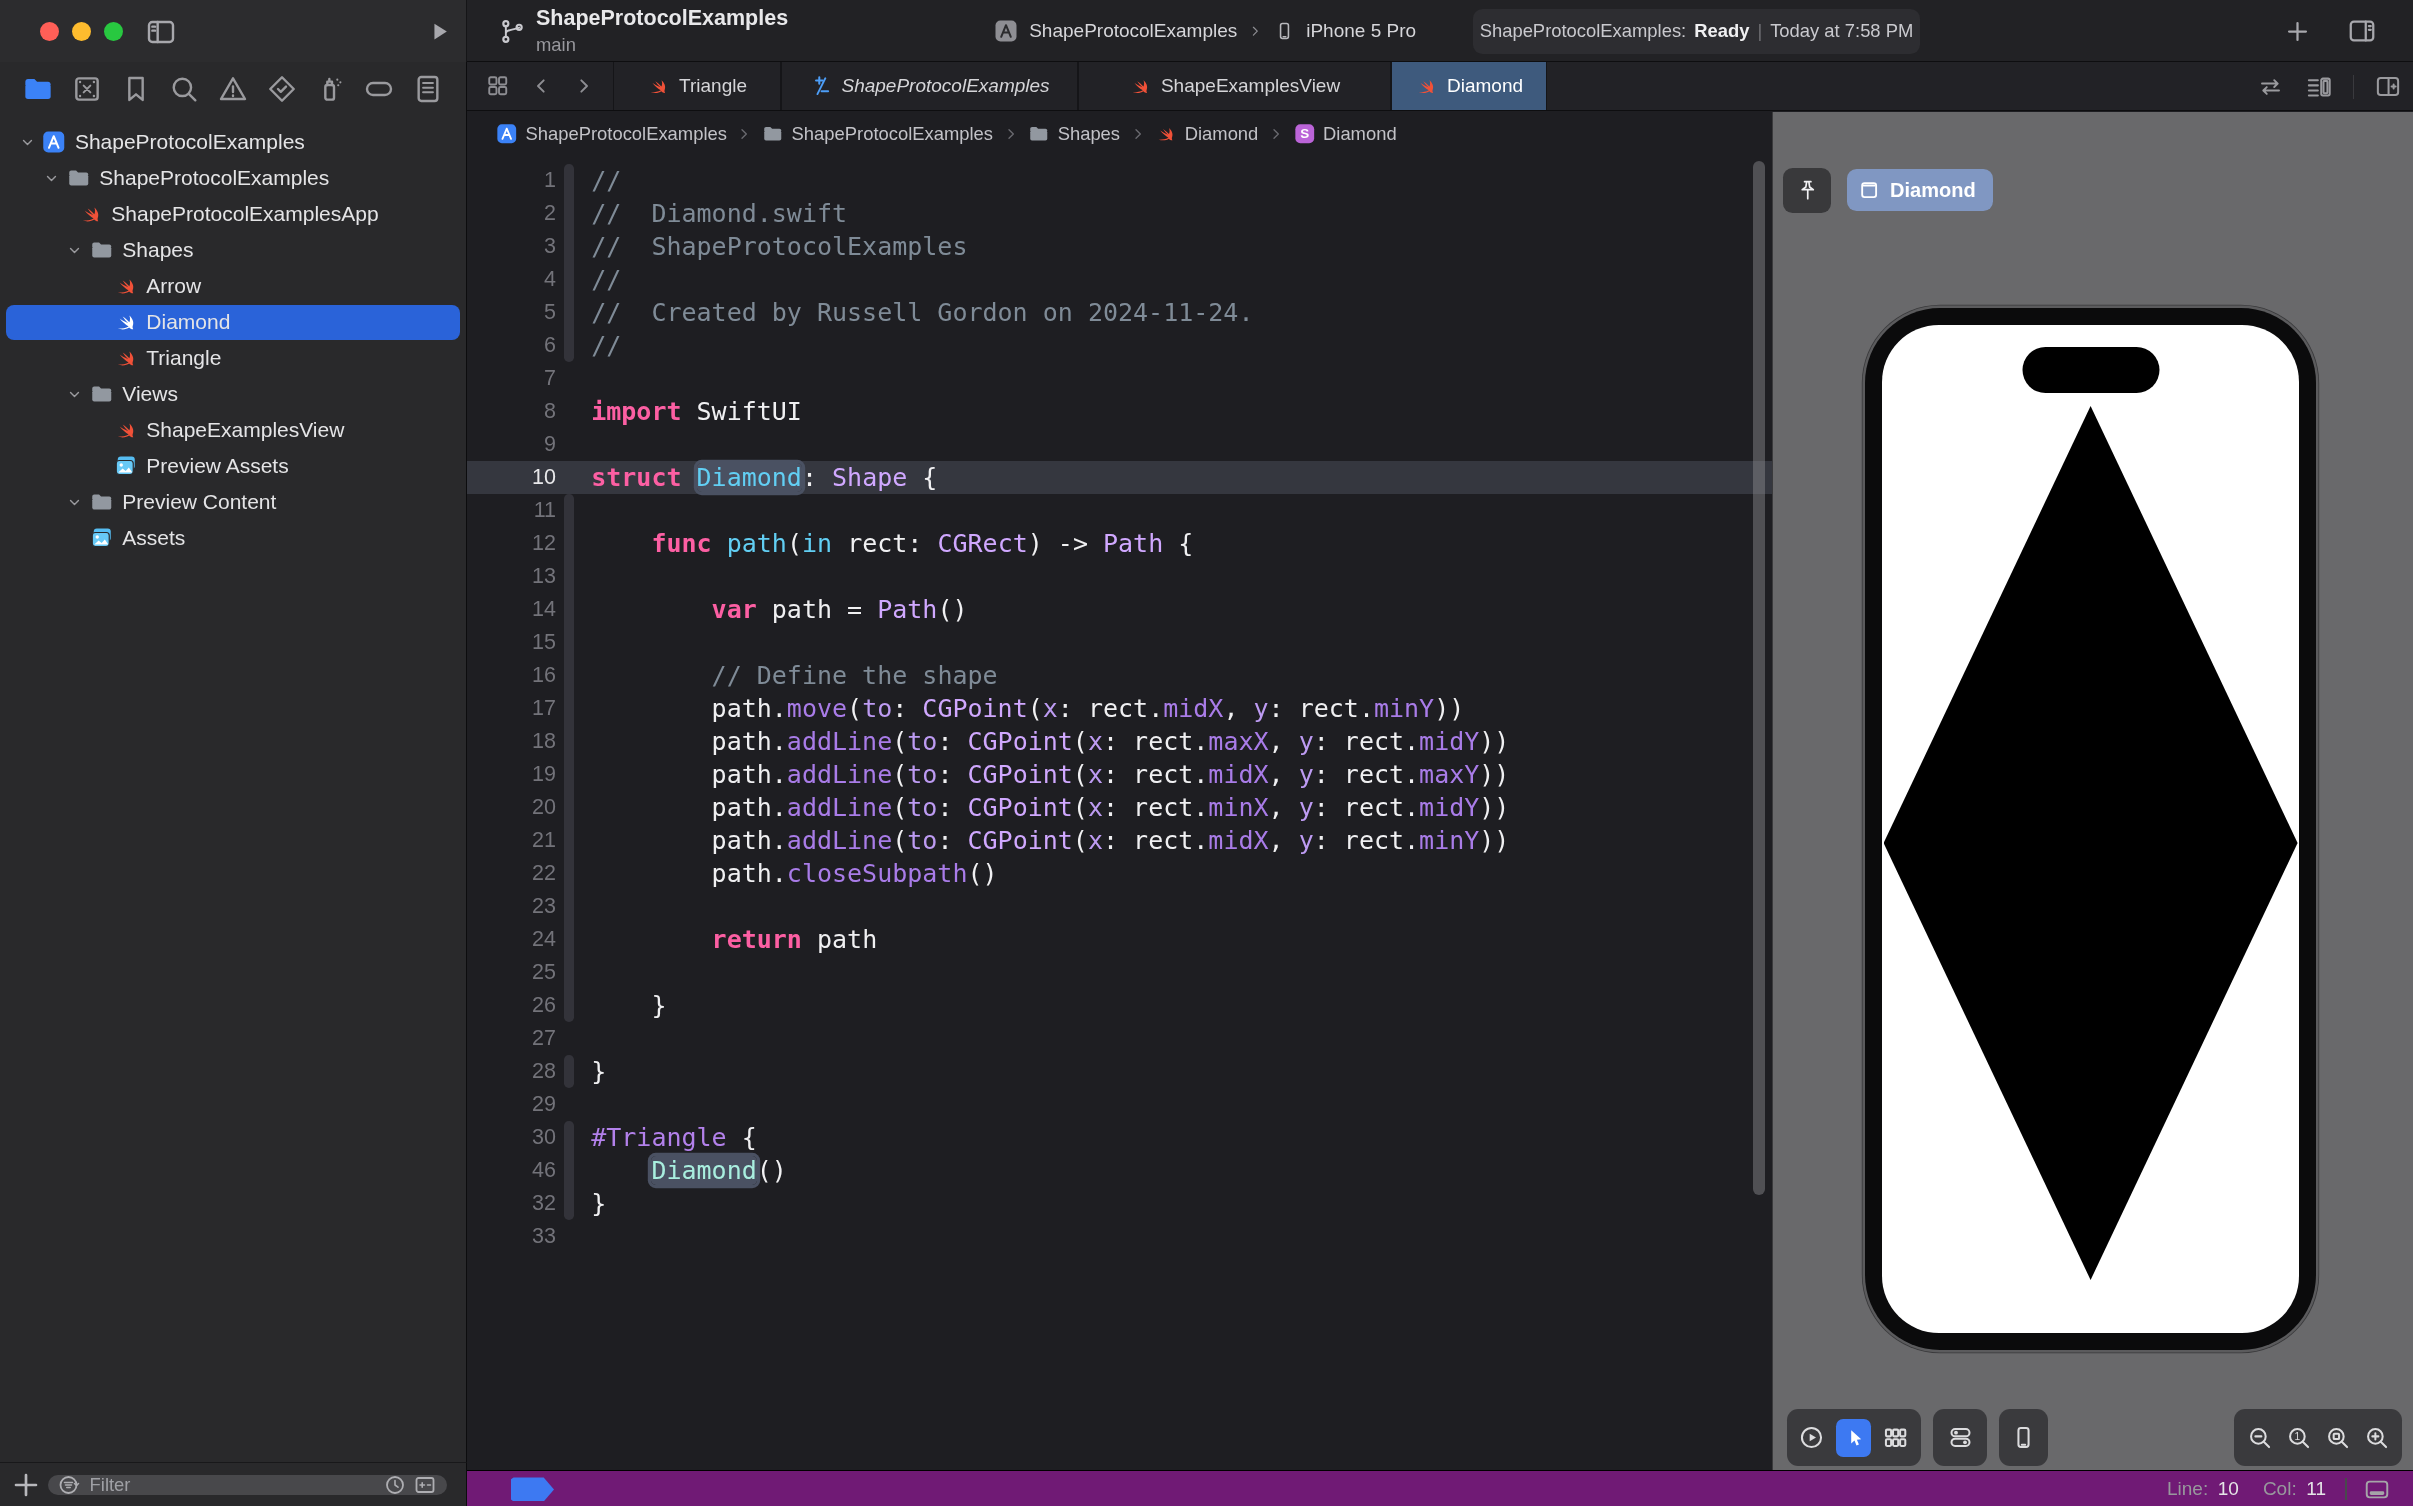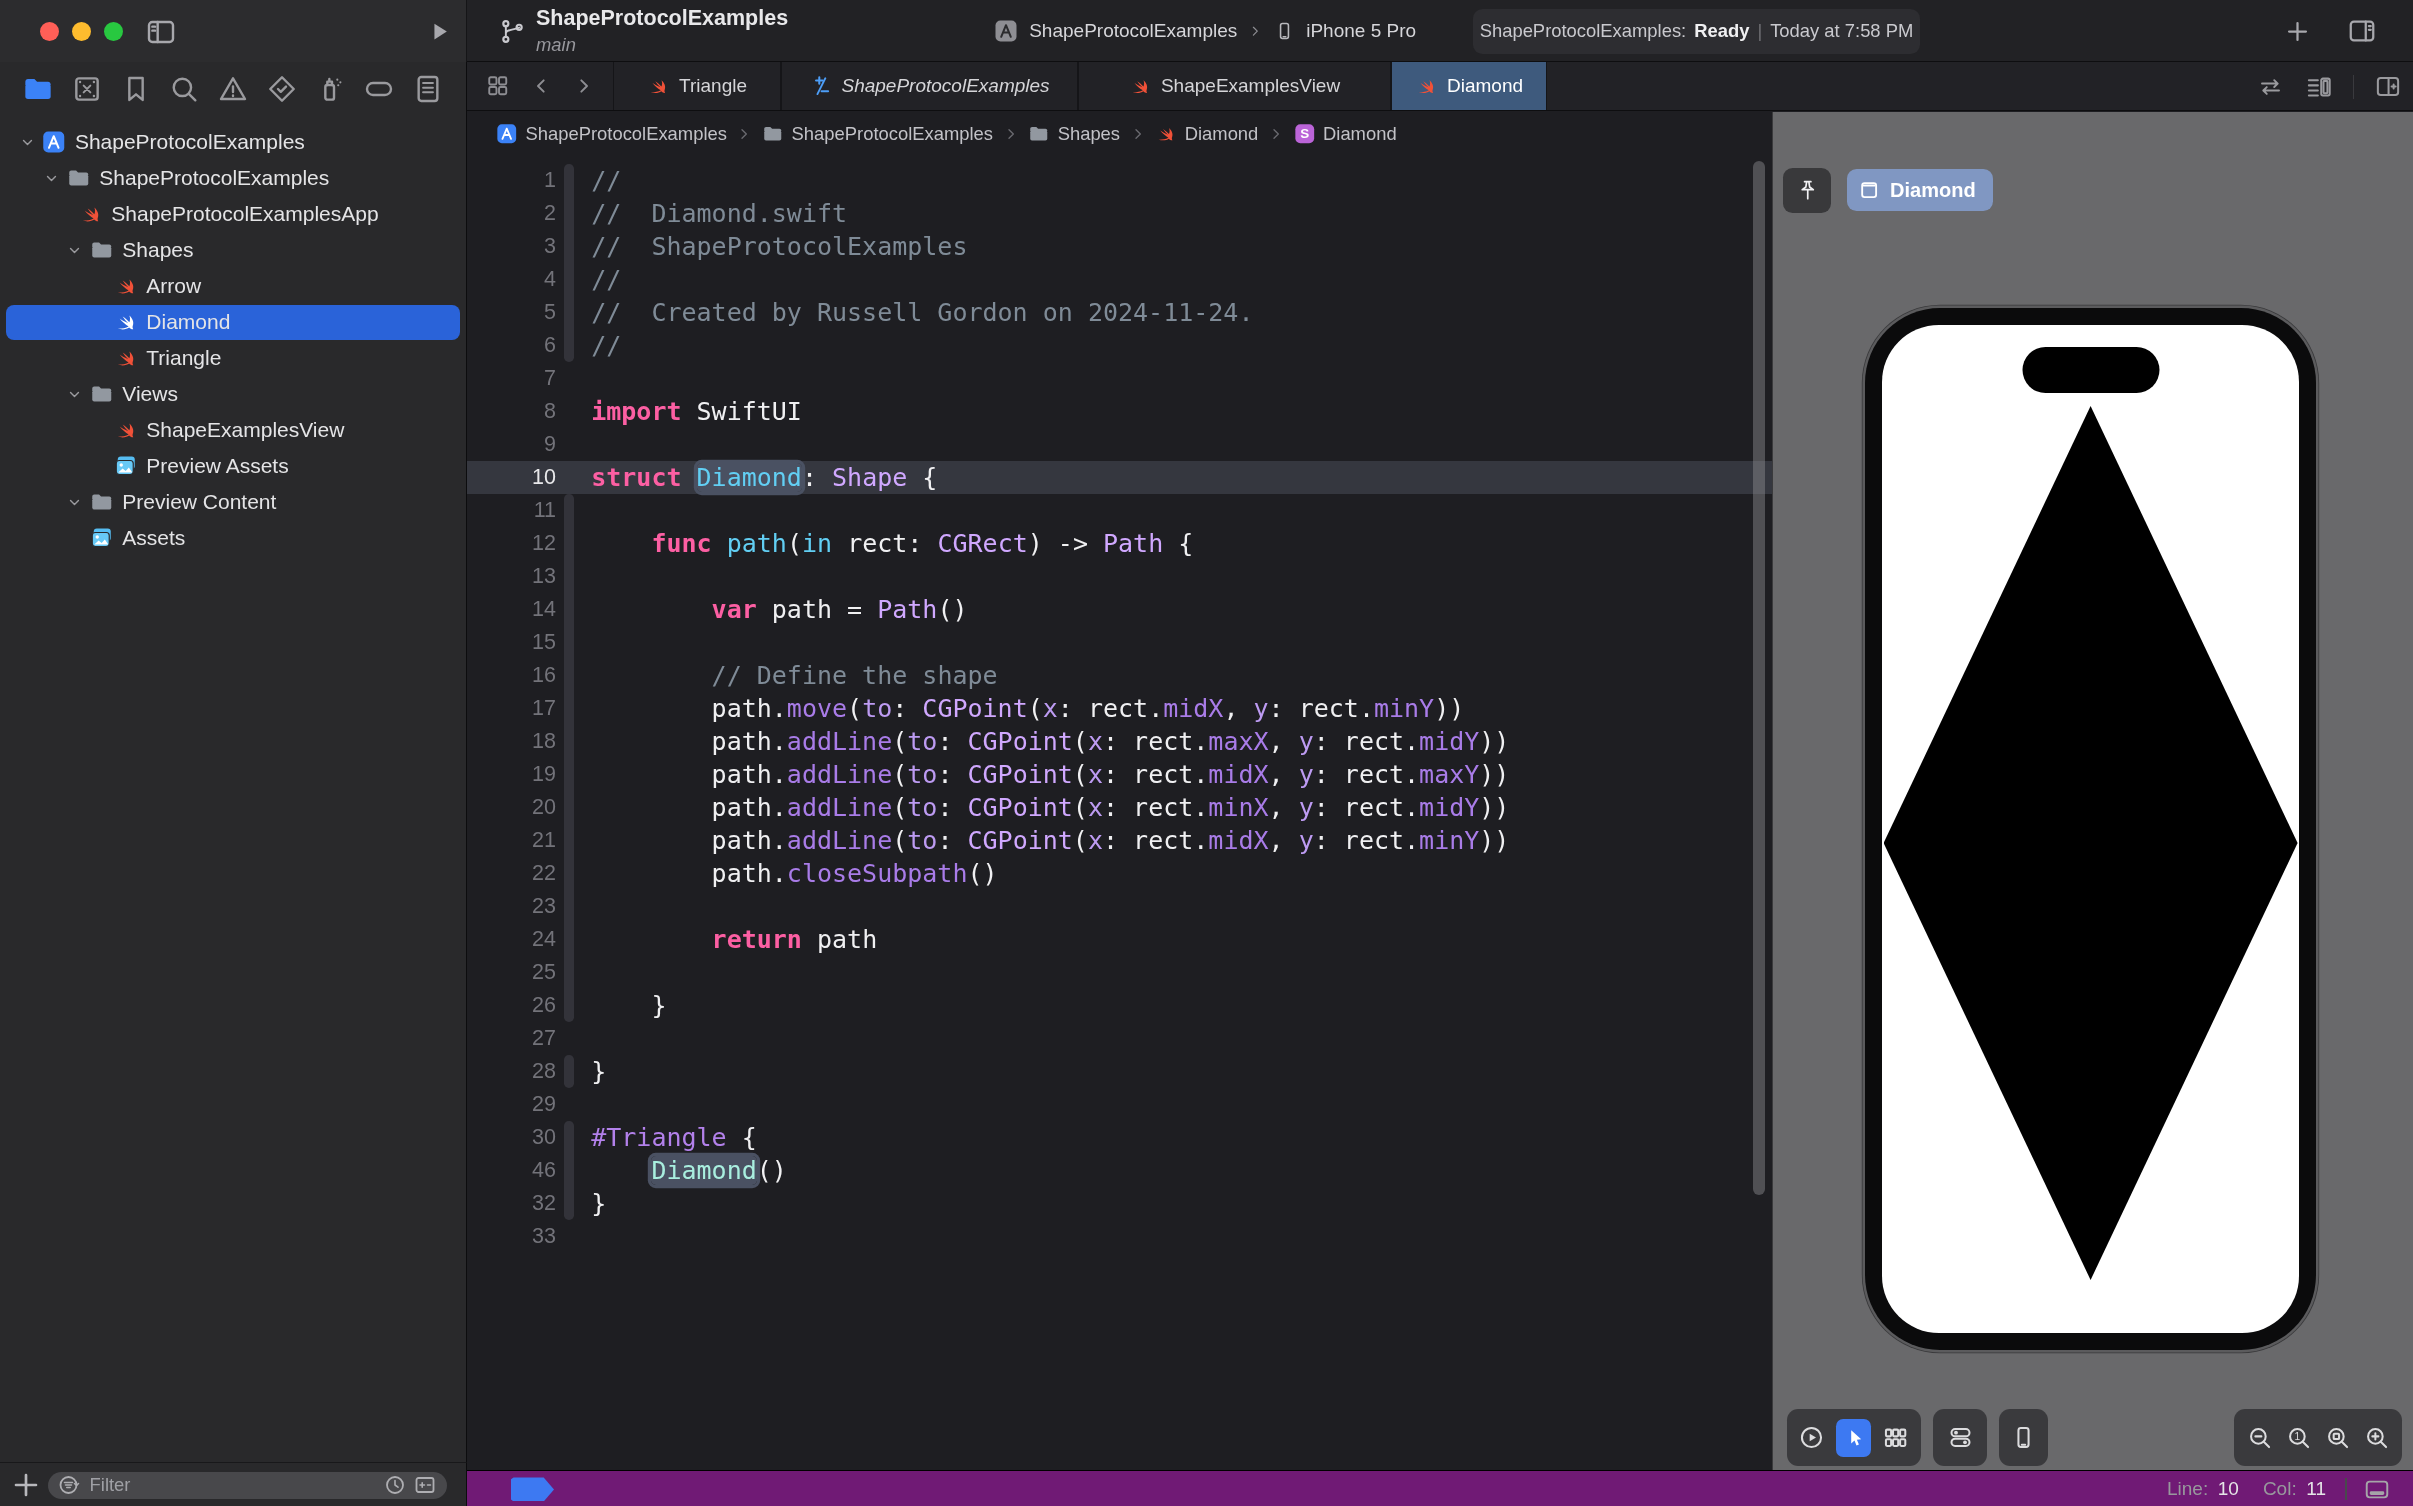--- a/index.html
+++ b/index.html
@@ -8,21 +8,21 @@
   *{box-sizing:border-box;}
   .abs{position:absolute;}
   .ic{display:inline-flex;align-items:center;justify-content:center;}
   .ic svg{width:100%;height:100%;display:block;}
 
   
   #titlebar{left:0;top:0;width:2413px;height:62px;background:#222225;border-bottom:0.8px solid #0e0e10;}
   #titlebar-left{left:0;top:0;width:467px;height:62px;background:#2C2C2E;border-right:0.8px solid #151517;}
   .light{width:19px;height:19px;border-radius:50%;top:21.5px;}
   #toolbar-title{color:#E8E8EA;font-size:21.5px;font-weight:700;}
-  #toolbar-branch{color:#98989D;font-size:18.4px;font-style:italic;}
+  #toolbar-branch{color:#98989D;font-size:18.4px;}
   .toolbtn{color:#A8A8AD;}
   #status-pill{left:1473px;top:8.8px;width:447px;height:45px;border-radius:9.6px;background:#2D2D31;
     display:flex;align-items:center;justify-content:center;gap:8px;font-size:18.4px;color:#C9C9CE;}
   #status-pill b{color:#F0F0F2;font-weight:700;}
   #scheme{left:994px;top:0;height:62px;display:flex;align-items:center;gap:11.2px;color:#D6D6DA;font-size:19px;}
 
   
   #tabbar{left:467px;top:62px;width:1947px;height:49px;background:#222226;border-bottom:0.8px solid #0e0e10;
     display:flex;align-items:stretch;}
   #tabbar-left{display:flex;align-items:center;gap:21px;padding:0 19px 0 17.6px;color:#8E8E93;}
@@ -103,21 +103,21 @@
   .trow{height:36px;display:flex;align-items:center;font-size:21px;color:#E4E4E6;position:relative;}
   .trow .chev{width:19px;height:19px;color:#9A9A9E;flex:0 0 19px;}
   .trow .fic{width:25.5px;height:24px;margin:0 8px 0 4.8px;flex:0 0 25.5px;}
   .trow.sel::before{content:"";position:absolute;left:6.4px;right:6.4px;top:0.8px;bottom:0.8px;background:#2A63D9;border-radius:8px;}
   .trow>*{position:relative;}
 
   
   #filterbar{left:0;top:1462px;width:467px;height:45px;background:#29292B;border-top:0.8px solid #18181a;
     border-right:0.8px solid #0c0c0e;display:flex;align-items:center;}
   #add-btn{width:32px;height:32px;margin-left:9.6px;color:#B8B8BC;}
-  #filter-field{margin-left:6.4px;width:399px;height:27px;border-radius:16px;background:#48484B;
+  #filter-field{margin-left:6.4px;width:399px;height:20px;border-radius:16px;background:#48484B;
     display:flex;align-items:center;padding:0 9.6px;}
   #filter-field .ic{width:24px;height:24px;color:#AEAEB2;}
   #filter-input{flex:1;background:transparent;border:none;outline:none;color:#E8E8EA;font-size:18.4px;padding:0 8px;
     font-family:"Liberation Sans",sans-serif;}
   #filter-input::placeholder{color:#9FA0A5;}
 </style>
 </head>
 <body>
 
 <div class="abs" id="titlebar">

